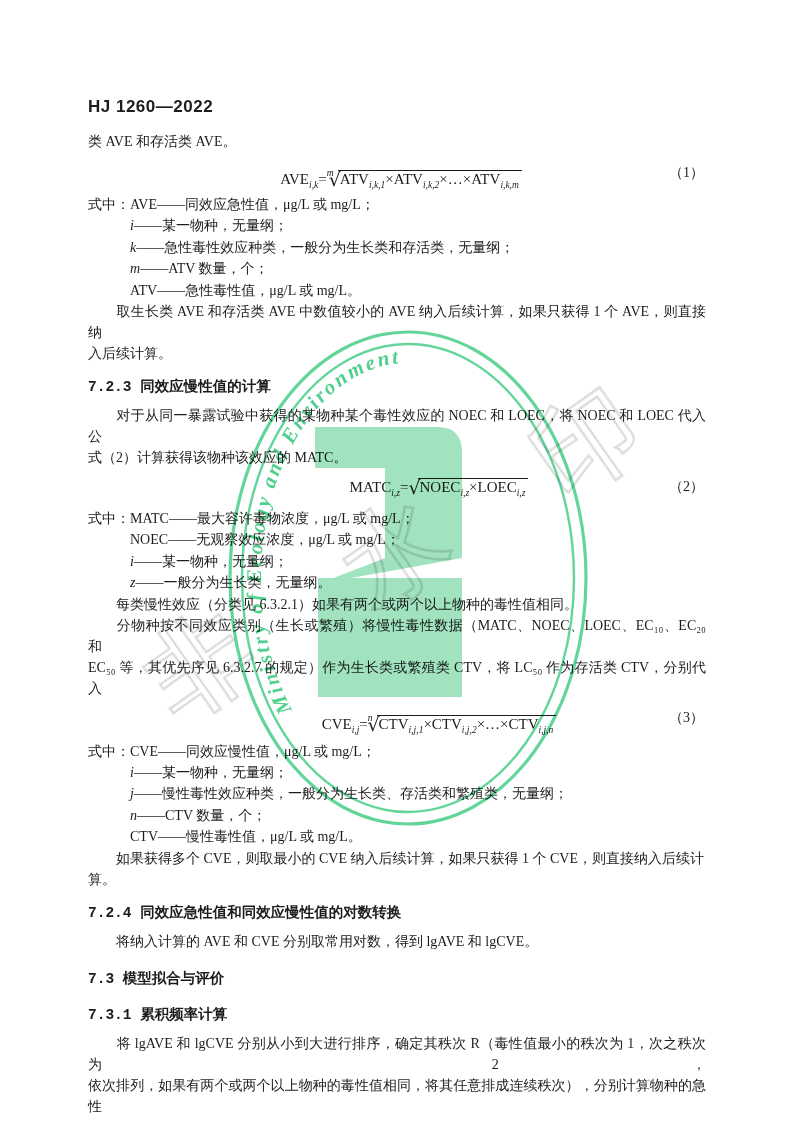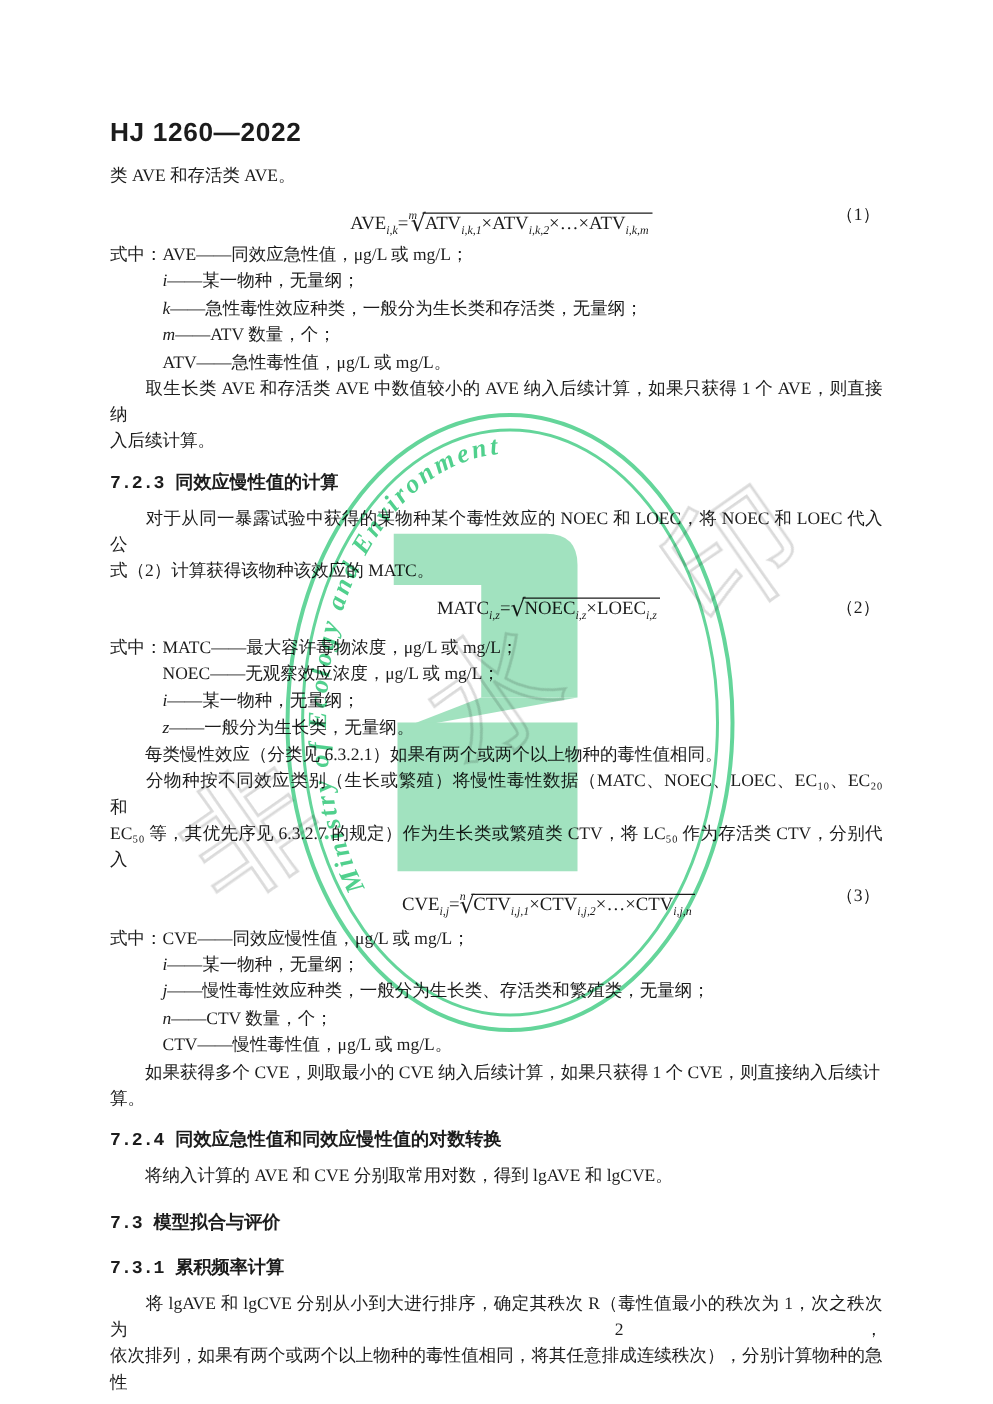--- a/index.html
+++ b/index.html
@@ -14,21 +14,21 @@
   .wm-svg{position:absolute;left:0;top:0;pointer-events:none;}
   .wm-behind{z-index:0;}
   .wm-over{z-index:2;mix-blend-mode:multiply;}
   .content{
     position:relative;z-index:1;
     padding:97px 88px 0 88px;
     font-size:14px;line-height:21px;
   }
   .doc-header{
     font-family:"Liberation Sans","DejaVu Sans",sans-serif;
-    font-weight:700;font-size:21px;line-height:20px;
+    font-weight:700;font-size:17px;line-height:20px;
     margin-bottom:14px;letter-spacing:.5px;
   }
   .bodyline{font-size:14px;line-height:21px;}
   .jl{text-align:justify;text-align-last:justify;}
   .mb6{margin-bottom:6px;}
   .formula-row{position:relative;height:30px;line-height:30px;margin-bottom:6px;font-size:15px;}
   .formula{display:block;text-align:center;}
   .shift-r .formula{transform:translateX(42px);}
   .shift-s .formula{transform:translateX(4px);}
   .fno{position:absolute;right:2px;top:0;font-size:14px;}

